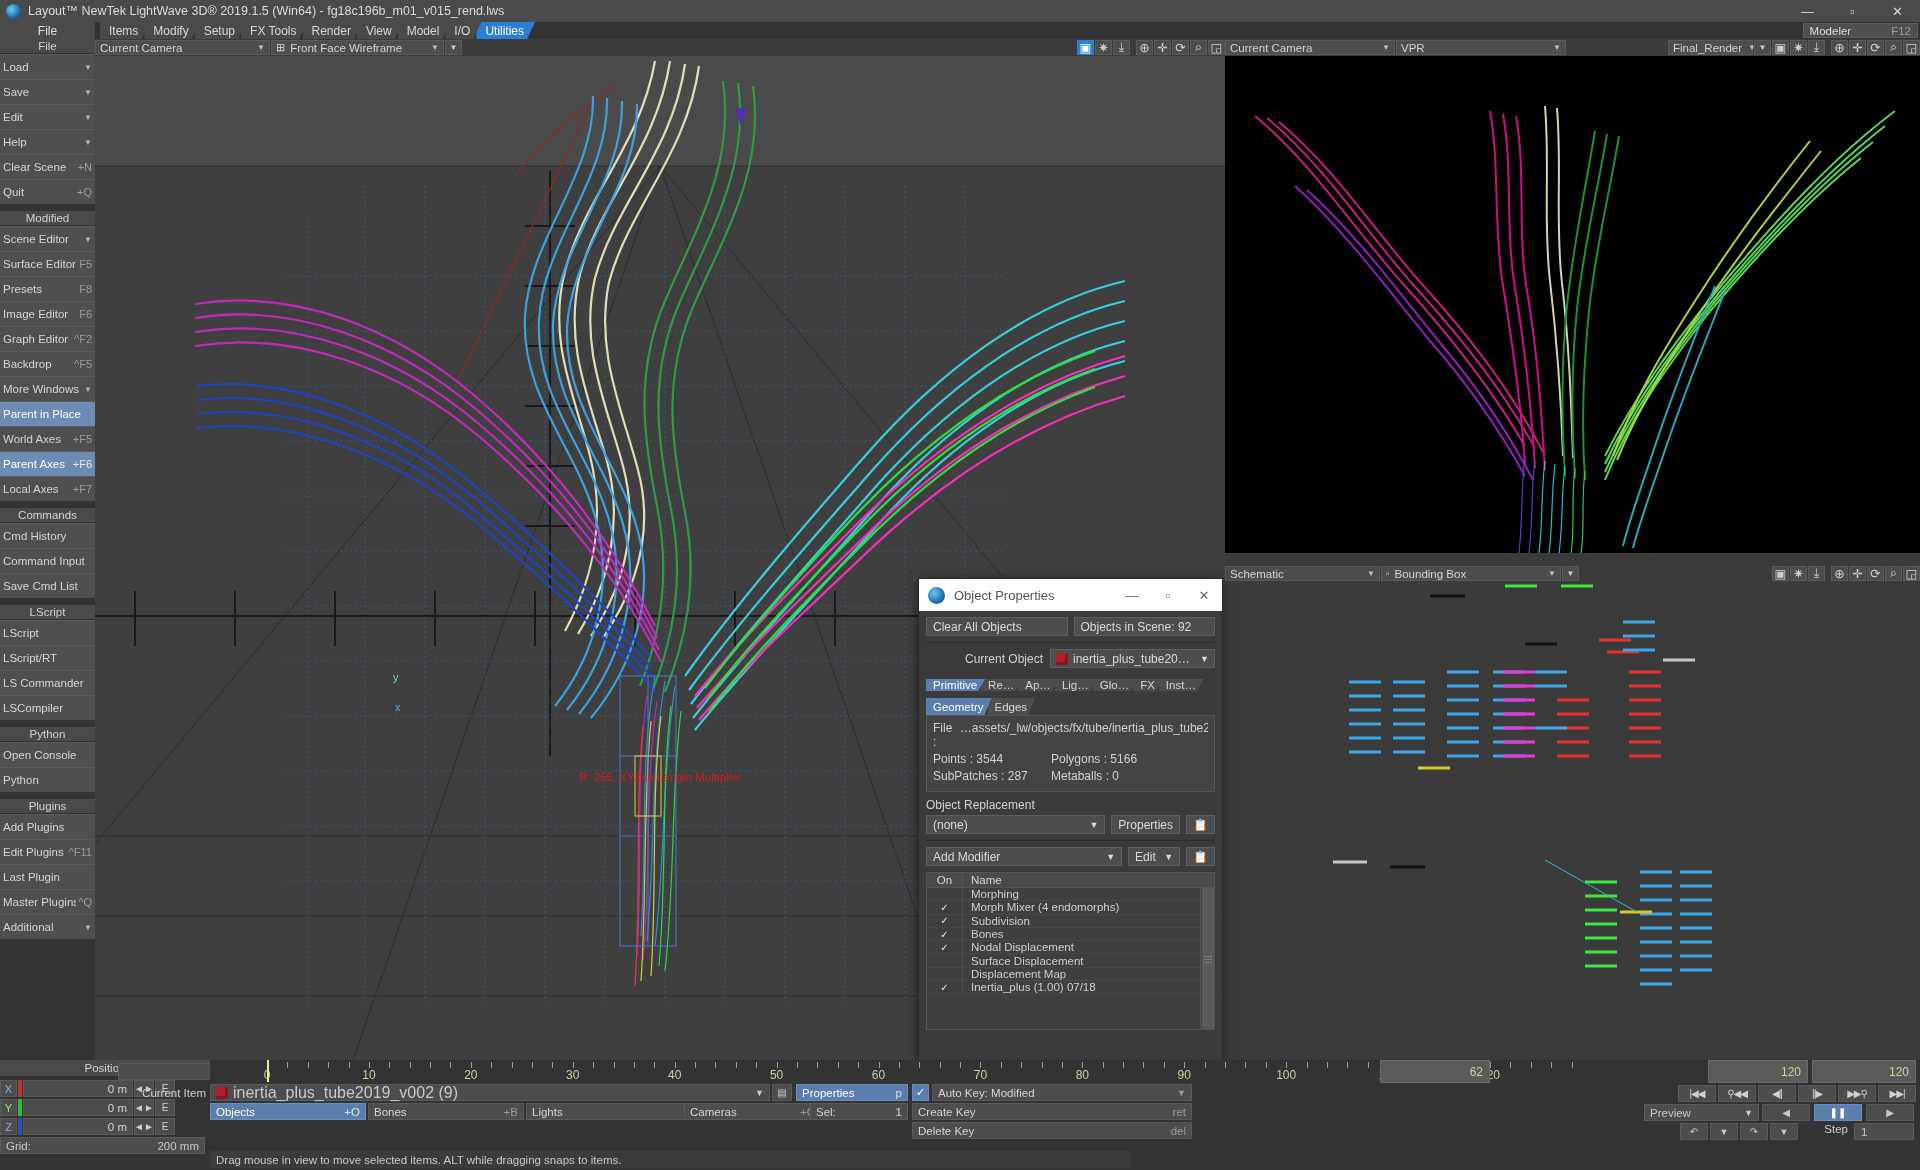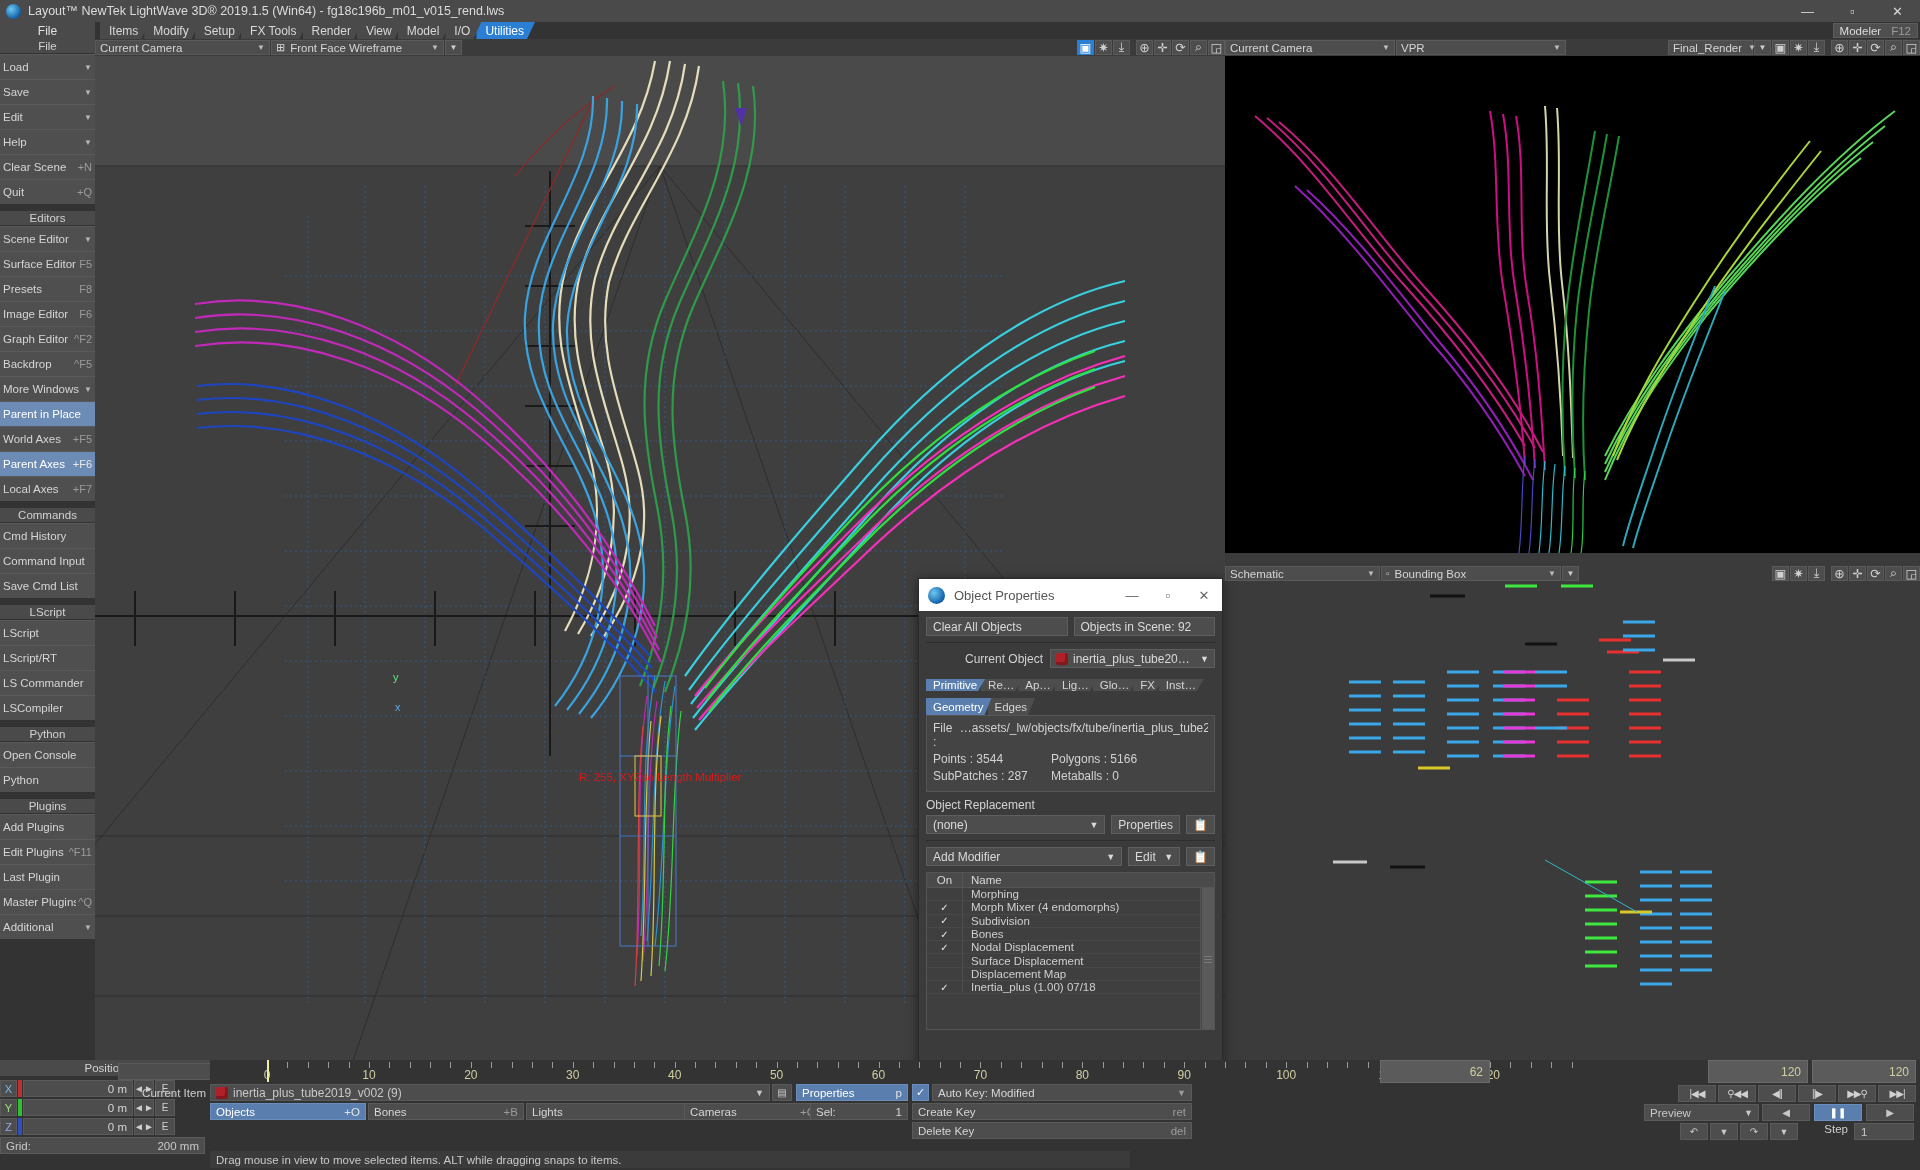--- a/index.html
+++ b/index.html
@@ -26,21 +26,21 @@
   .menurow{height:17px;background:#333333;display:flex;align-items:stretch;}
   .filecell{width:95px;background:#4a4a4a;color:#e0e0e0;font-size:12px;
     display:flex;align-items:center;justify-content:center;}
   .tabs{display:flex;align-items:stretch;padding-left:5px;}
   .tab{padding:0 11px 0 9px;font-size:12px;color:#d8d8d8;display:flex;align-items:center;
     background:#4a4a4a;margin-right:-5px;
     clip-path:polygon(0 0,100% 0,calc(100% - 8px) 100%,0 100%);}
   .tab.active{background:#2a7fd4;color:#ffffff;}
   .topright{margin-left:auto;display:flex;align-items:center;}
   .modelerbtn{background:#4f4f4f;border:1px solid #5c5c5c;height:15px;display:flex;align-items:center;
-    padding:0 6px;font-size:11.5px;color:#dcdcdc;margin-right:2px;gap:10px;}
+    padding:0 6px;font-size:11.5px;color:#dcdcdc;margin-right:2px;gap:40px;}
   .modelerbtn .k{color:#9a9a9a;}
 
   
   .left{position:absolute;left:0;top:39px;width:95px;bottom:110px;background:#333333;padding-top:0;}
   .grp{margin-bottom:7px;}
   .grphdr{height:14px;background:#4a4a4a;color:#d2d2d2;font-size:11.5px;
     display:flex;align-items:center;justify-content:center;margin-bottom:1px;}
   .li{height:13px;background:#4f4f4f;border-top:1px solid #5a5a5a;color:#d5d5d5;font-size:11.5px;
     display:flex;align-items:center;padding:12px 3px;position:relative;}
   .li .lbl{white-space:nowrap;overflow:hidden;}
@@ -222,21 +222,21 @@
         <div class="li">
           <span class="lbl">Clear Scene</span>
           <span class="rt">+N</span>
         </div>
         <div class="li">
           <span class="lbl">Quit</span>
           <span class="rt">+Q</span>
         </div>
       </div>
       <div class="grp">
-        <div class="grphdr">Editors</div>
+        <div class="grphdr">Modified</div>
         <div class="li">
           <span class="lbl">Scene Editor</span>
           <span class="chev">▼</span>
         </div>
         <div class="li">
           <span class="lbl">Surface Editor</span>
           <span class="rt">F5</span>
         </div>
         <div class="li">
           <span class="lbl">Presets</span>
@@ -985,21 +985,21 @@
           <div class="tick" style="left: 1361.53px;"></div>
         </div>
       <div class="tlcursor" style="left:57px"></div>
       <div class="tlbox" style="right:215px;width:110px">62</div>
     </div>
     <div class="tlbox" style="position:absolute;right:112px;top:0;width:100px">120</div>
     <div class="tlbox" style="position:absolute;right:4px;top:0;width:104px">120</div>
 
     <div style="position:absolute;left:210px;top:24px;width:560px;height:17px;background:#4d4d4d;border:1px solid #5a5a5a;display:flex;align-items:center;padding:0 5px;gap:5px">
       <span class="objcube"></span>
-      <span style="font-size:12px">inertia_plus_tube2019_v002 (9)</span>
+      <span style="font-size:16px">inertia_plus_tube2019_v002 (9)</span>
       <span style="margin-left:auto;font-size:9px">▼</span>
     </div>
     <div style="position:absolute;left:772px;top:24px;width:20px;height:17px;background:#4d4d4d;border:1px solid #5a5a5a;display:flex;align-items:center;justify-content:center;font-size:10px">▤</div>
 
     <div class="bbtn blue" style="position:absolute;left:796px;top:24px;width:112px">
       <span>Properties</span>
       <span class="key">p</span>
     </div>
     <div class="chk" style="position:absolute;left:912px;top:24px">✓</div>
     <div class="bbtn" style="position:absolute;left:932px;top:24px;width:260px">

